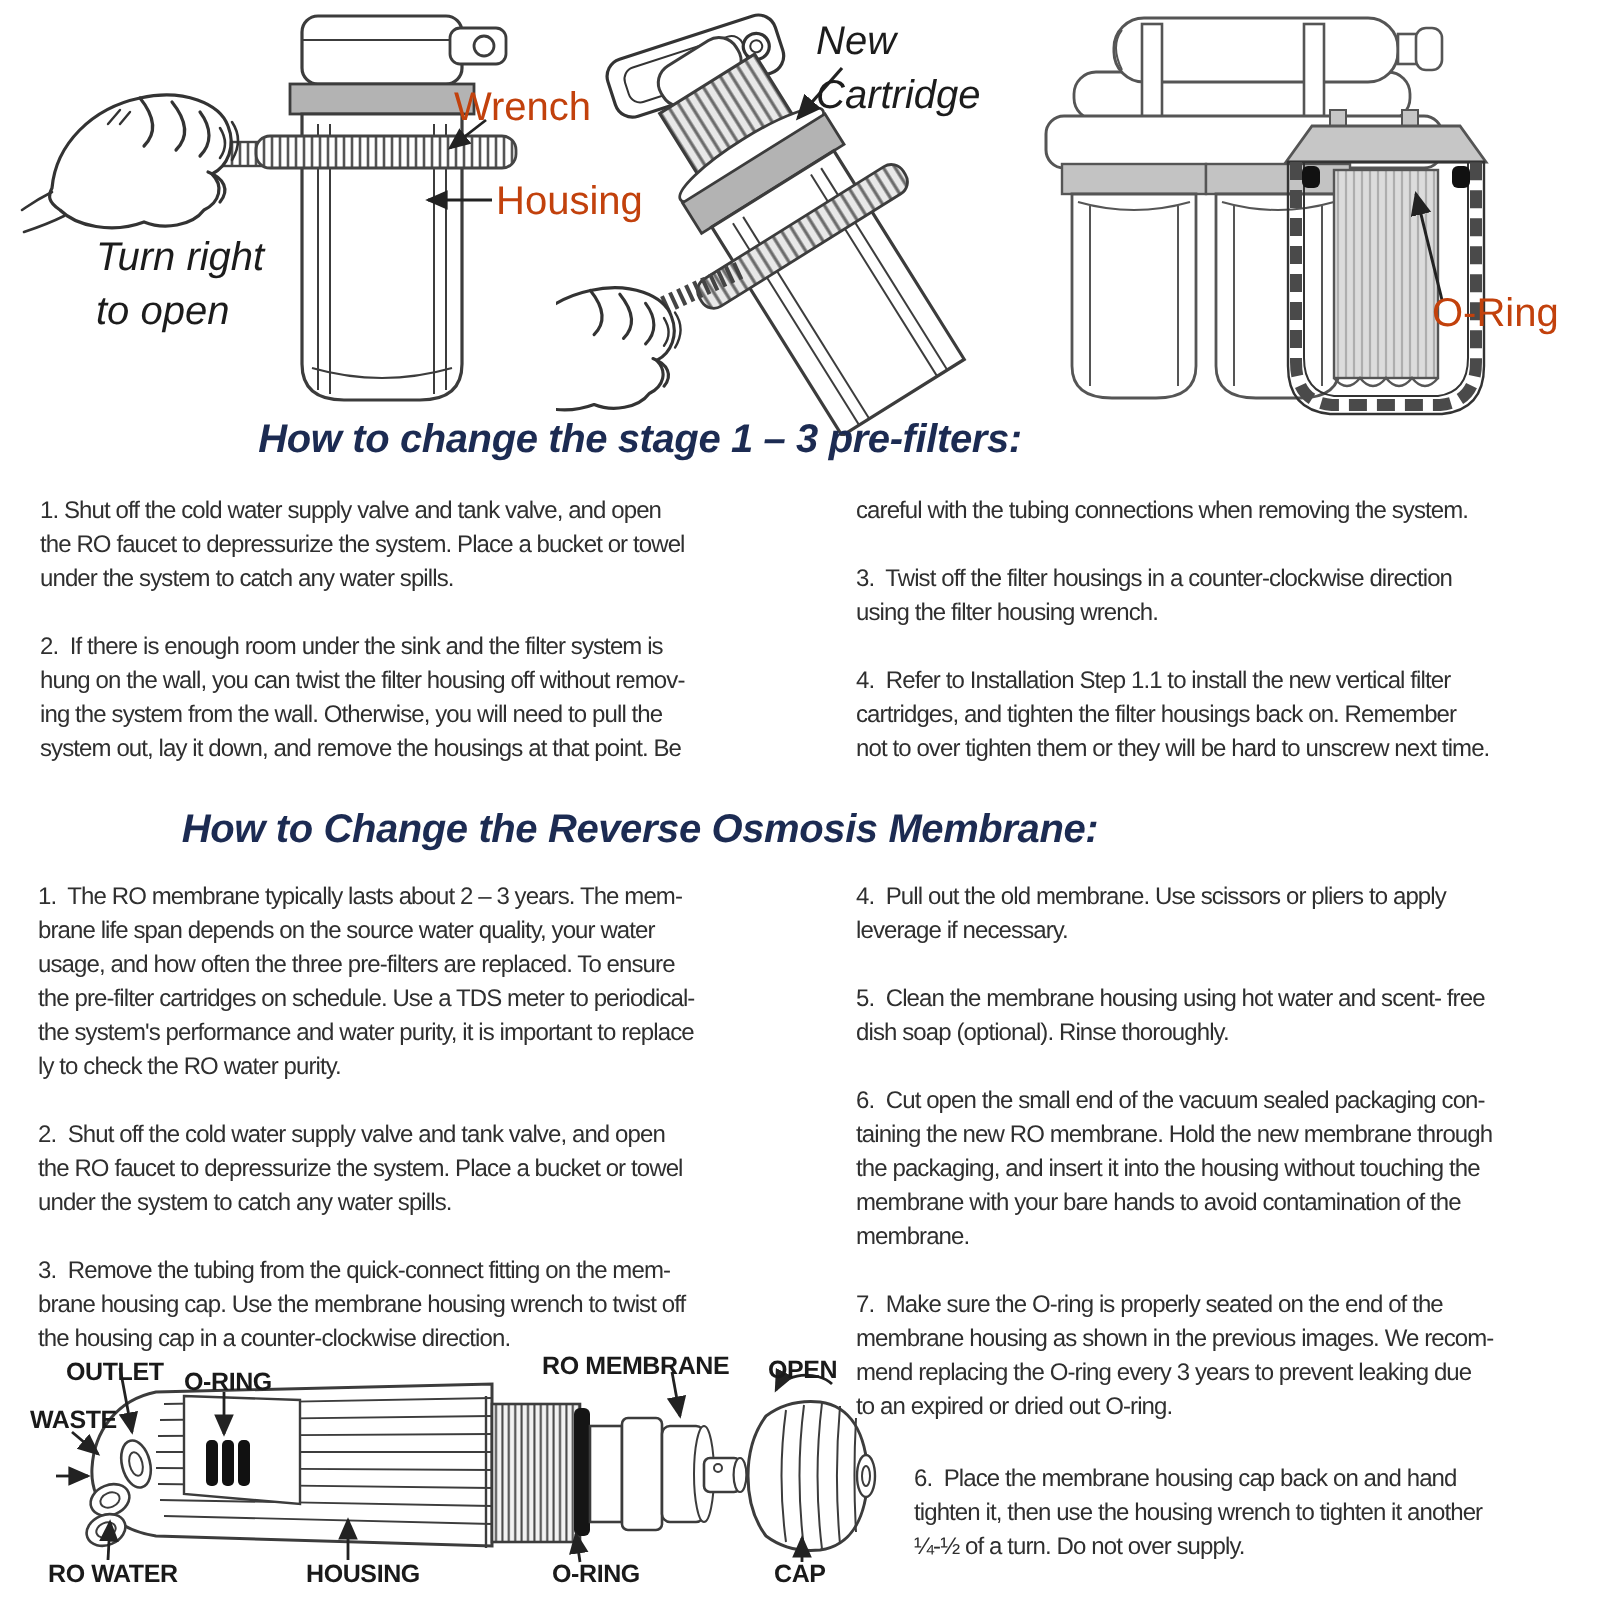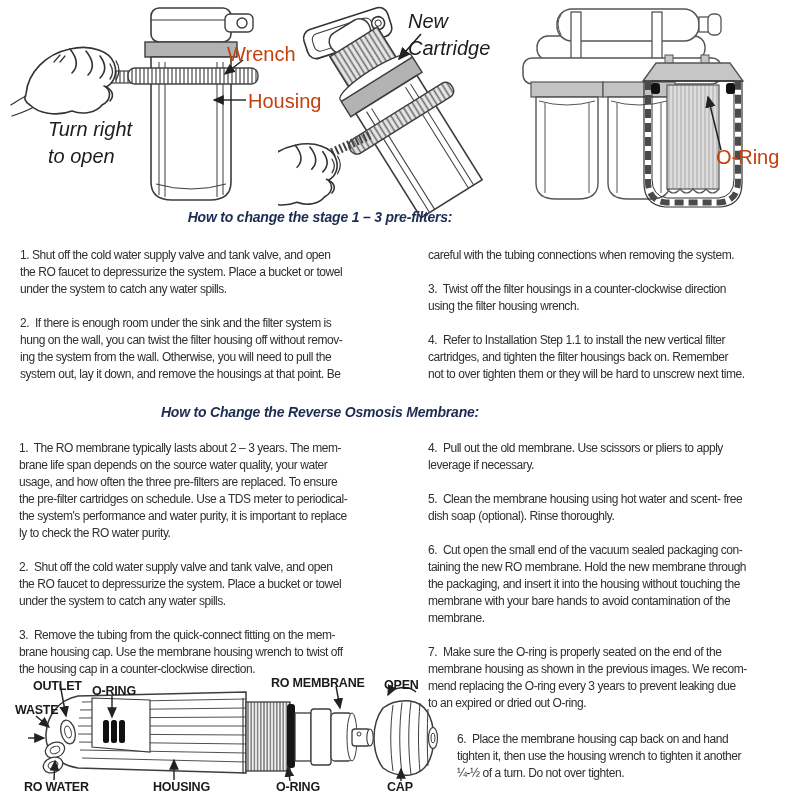--- a/index.html
+++ b/index.html
@@ -3,21 +3,21 @@
 <meta charset="utf-8">
 <style>
   html,body{margin:0;padding:0;background:#fff;}
   .page{position:relative;width:800px;height:800px;background:#ffffff;overflow:hidden;
         font-family:"Liberation Sans",sans-serif;color:#2f2f2f;}
   .ill{position:absolute;}
   .lbl{position:absolute;font-size:20px;color:#c2410c;letter-spacing:0;line-height:24px;white-space:pre;}
   .lbl2{position:absolute;font-size:20px;color:#1c1c1c;font-style:italic;}
   .lbl2 .tline{height:27px;line-height:27px;white-space:pre;}
   .heading{position:absolute;left:0;width:640px;text-align:center;
-           font-weight:bold;font-style:italic;font-size:14px;letter-spacing:-0.2px;color:#1c2b52;}
+           font-weight:bold;font-style:italic;font-size:20px;letter-spacing:-0.2px;color:#1c2b52;}
   .col{position:absolute;}
   .para{margin:0 0 17px 0;}
   .para .tline{height:17px;line-height:17px;white-space:pre;font-size:12px;letter-spacing:-0.45px;color:#2f2f2f;}
   .indent{padding-left:29px;}
   .dlabel{position:absolute;font-size:12.5px;font-weight:bold;color:#1a1a1a;letter-spacing:-0.2px;white-space:pre;}
 </style>
 </head>
 <body>
 
 <div class="page">
@@ -250,21 +250,21 @@
       </div>
     <div class="para" style="margin-bottom:19px">
         <div class="tline">7.  Make sure the O-ring is properly seated on the end of the</div>
         <div class="tline">membrane housing as shown in the previous images. We recom-</div>
         <div class="tline">mend replacing the O-ring every 3 years to prevent leaking due</div>
         <div class="tline">to an expired or dried out O-ring.</div>
       </div>
     <div class="para indent">
         <div class="tline">6.  Place the membrane housing cap back on and hand</div>
         <div class="tline">tighten it, then use the housing wrench to tighten it another</div>
-        <div class="tline">¼-½ of a turn. Do not over tighten.</div>
+        <div class="tline">¼-½ of a turn. Do not over supply.</div>
       </div>
   </div>
 
   <svg class="ill" style="left:0px;top:672px" width="450" height="128" viewBox="0 0 450 128">
     <defs>
       <pattern id="p4a" width="3.2" height="10" patternUnits="userSpaceOnUse">
         <rect width="3.2" height="10" fill="#f2f2f2"></rect>
           <line x1="1.6" y1="0" x2="1.6" y2="10" stroke="#444" stroke-width="1"></line>
       </pattern>
       <marker id="ah4" markerWidth="9" markerHeight="8" refX="7" refY="3.5" orient="auto">

